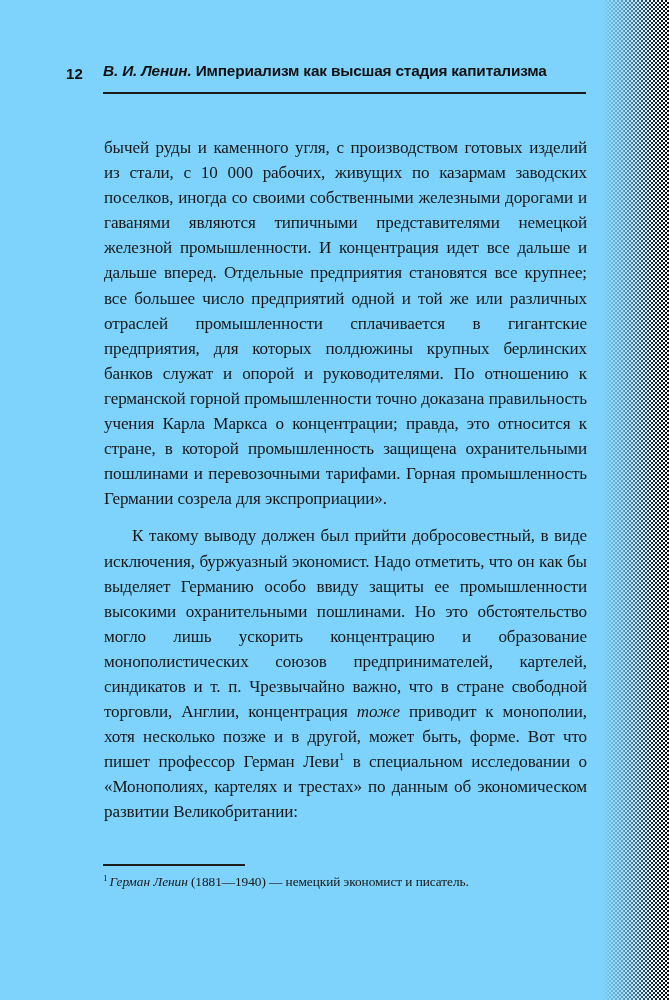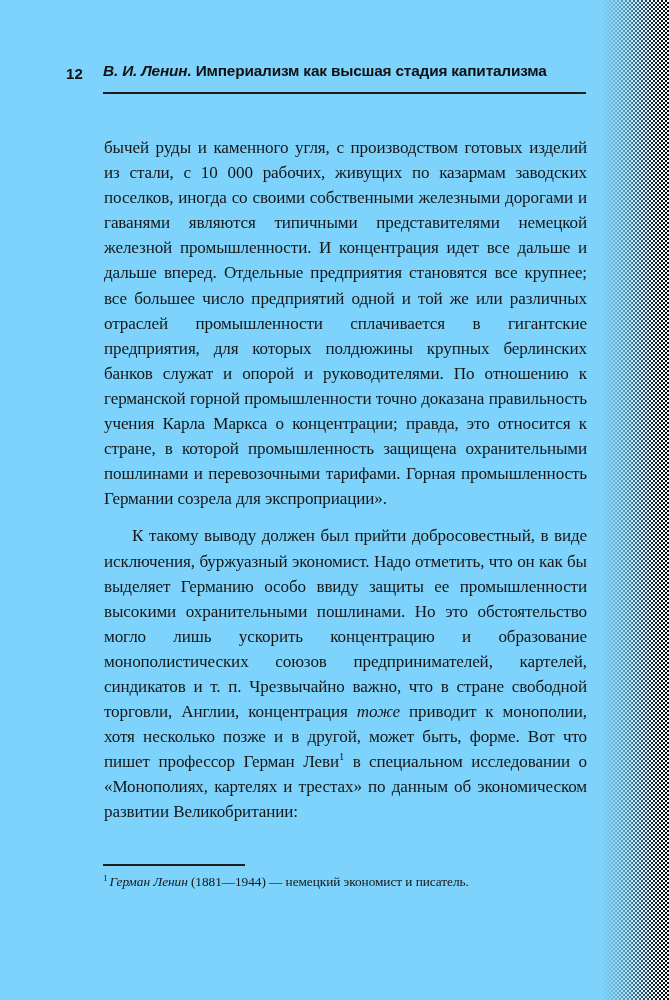--- a/index.html
+++ b/index.html
@@ -175,18 +175,18 @@
 
     <p class="body indent">
       <span>К такому выводу должен был прийти добросовестный, в виде исключения, буржуазный экономист. Надо отметить, что он как бы выделяет Германию особо ввиду защиты ее промышленности высокими охранительными пошлинами. Но это обстоятельство могло лишь ускорить концентрацию и образование монополистических союзов предпринимателей, картелей, синдикатов и т. п. Чрезвычайно важно, что в стране свободной торговли, Англии, концентрация </span><i>тоже</i><span> приводит к монополии, хотя несколько позже и в другой, может быть, форме. Вот что пишет профессор Герман Леви</span><sup class="fnref">1</sup><span> в специальном исследовании о «Монополиях, картелях и трестах» по данным об экономическом развитии Великобритании:</span>
     </p>
 
   </div>
 
   <div id="footnote-rule"></div>
 
   <div id="footnote">
-    <sup>1</sup><i>Герман Ленин</i><span> (1881—1944) — немецкий экономист и писатель.</span>
+    <sup>1</sup><i>Герман Ленин</i><span> (1881—1940) — немецкий экономист и писатель.</span>
   </div>
 
   <div id="edge-dither"></div>
 
 </div>
 
 </body></html>

